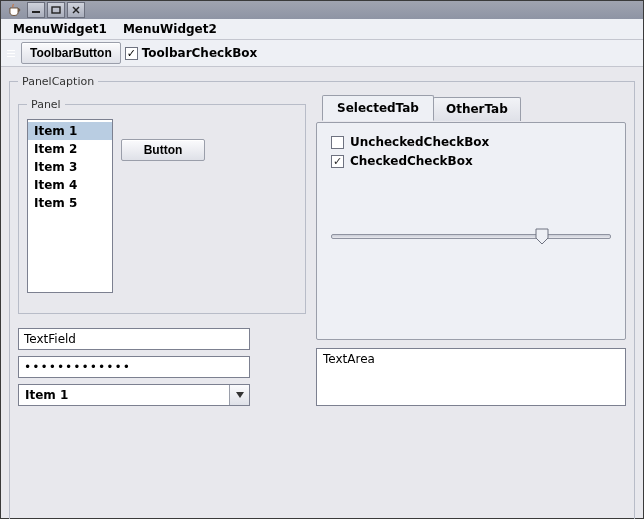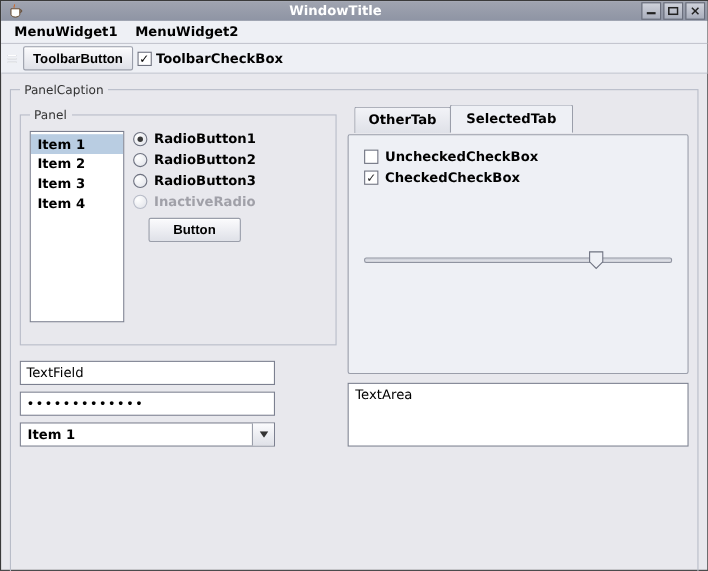--- a/index.html
+++ b/index.html
@@ -83,21 +83,21 @@
   .radios{display:flex;flex-direction:column;gap:5px;}
   .radio{display:flex;align-items:center;gap:6px;font-weight:bold;}
   .radio .r {
     width:13px;height:13px;border:1px solid #6e7280;border-radius:50%;
     background:radial-gradient(circle at 30% 30%,#fff,#dfe1e8);
     display:flex;align-items:center;justify-content:center;
   }
   .radio .r.sel::after{content:"";width:5px;height:5px;border-radius:50%;background:#3a3a3a;}
   .radio.disabled{color:#a0a0a8;}
   .radio.disabled .r{border-color:#b8bcc8;}
-  .btn-row{display:flex;justify-content:center;margin-top:8px;}
+  .btn-row{display:flex;justify-content:center;margin-top:20px;}
   .panel .btn{width:84px;text-align:center;}
   .textfield, .password, .combo {
     width:232px; height:22px; background:#fff; border:1px solid #7c8090;
     padding:2px 5px; font-size:12px; display:flex; align-items:center;
   }
   .password{letter-spacing:1px;font-family:monospace;}
   .combo{display:flex;align-items:center;padding:0;}
   .combo .val{flex:1;padding:2px 6px;font-weight:bold;}
   .combo .arrow{
     width:20px;height:20px;border-left:1px solid #9a9eaa;
@@ -150,21 +150,20 @@
 
 <div class="window">
   <div class="titlebar">
     <span class="app-icon">
       <svg viewBox="0 0 16 16" width="16" height="16">
           <path d="M4 11c0 1.5 2 2.5 4 2.5s4-1 4-2.5V6H4v5z" fill="#fff" stroke="#5b3a1a" stroke-width="0.8"></path>
           <path d="M12 7h1.2c.8 0 .8 2 0 2H12" fill="none" stroke="#5b3a1a" stroke-width="0.8"></path>
           <path d="M7 2c1 1-1 1.5 0 3" fill="none" stroke="#d06a2a" stroke-width="1"></path>
         </svg>
     </span>
-    <span class="title">WindowTitle</span>
     <div class="winbtns">
       <div class="winbtn">
           <svg width="10" height="8">
             <rect x="1" y="5" width="8" height="2" fill="#222"></rect>
           </svg>
         </div>
       <div class="winbtn">
           <svg width="10" height="8">
             <rect x="1" y="1" width="8" height="6" fill="none" stroke="#222" stroke-width="1.4"></rect>
           </svg>
@@ -203,40 +202,23 @@
       <div class="upper">
         <div class="left-col">
           <fieldset class="panel">
             <legend>Panel</legend>
             <div class="panel-inner">
               <div class="listbox">
                 <div class="sel">Item 1</div>
                 <div>Item 2</div>
                 <div>Item 3</div>
                 <div>Item 4</div>
+                <div>Item 5</div>
               </div>
               <div>
-                <div class="radios">
-                  <label class="radio">
-                      <span class="r sel"></span>
-                      <span>RadioButton1</span>
-                    </label>
-                  <label class="radio">
-                      <span class="r"></span>
-                      <span>RadioButton2</span>
-                    </label>
-                  <label class="radio">
-                      <span class="r"></span>
-                      <span>RadioButton3</span>
-                    </label>
-                  <label class="radio disabled">
-                      <span class="r"></span>
-                      <span>InactiveRadio</span>
-                    </label>
-                </div>
                 <div class="btn-row">
                     <button class="btn">Button</button>
                   </div>
               </div>
             </div>
           </fieldset>
 
           <div class="form-stack">
             <div class="textfield">
                 <span>TextField</span>
@@ -251,22 +233,22 @@
                     <polygon points="0,0 8,0 4,6" fill="#333"></polygon>
                   </svg>
                 </span>
             </div>
           </div>
         </div>
 
         <div class="right-col">
           <div>
             <div class="tabs">
+              <div class="tab active">SelectedTab</div>
               <div class="tab">OtherTab</div>
-              <div class="tab active">SelectedTab</div>
             </div>
             <div class="tabpane">
               <div class="tabbody">
                 <div class="chk">
                     <span class="c"></span>
                     <span>UncheckedCheckBox</span>
                   </div>
                 <div class="chk">
                     <span class="c">✓</span>
                     <span>CheckedCheckBox</span>

